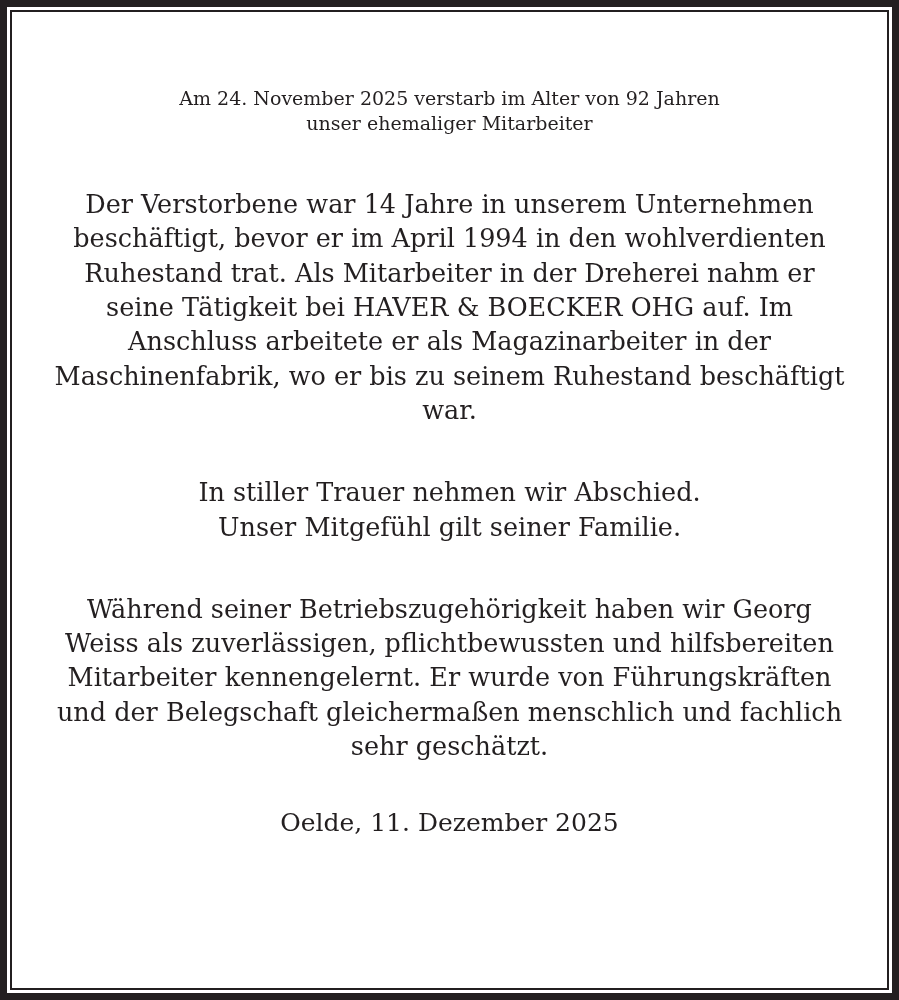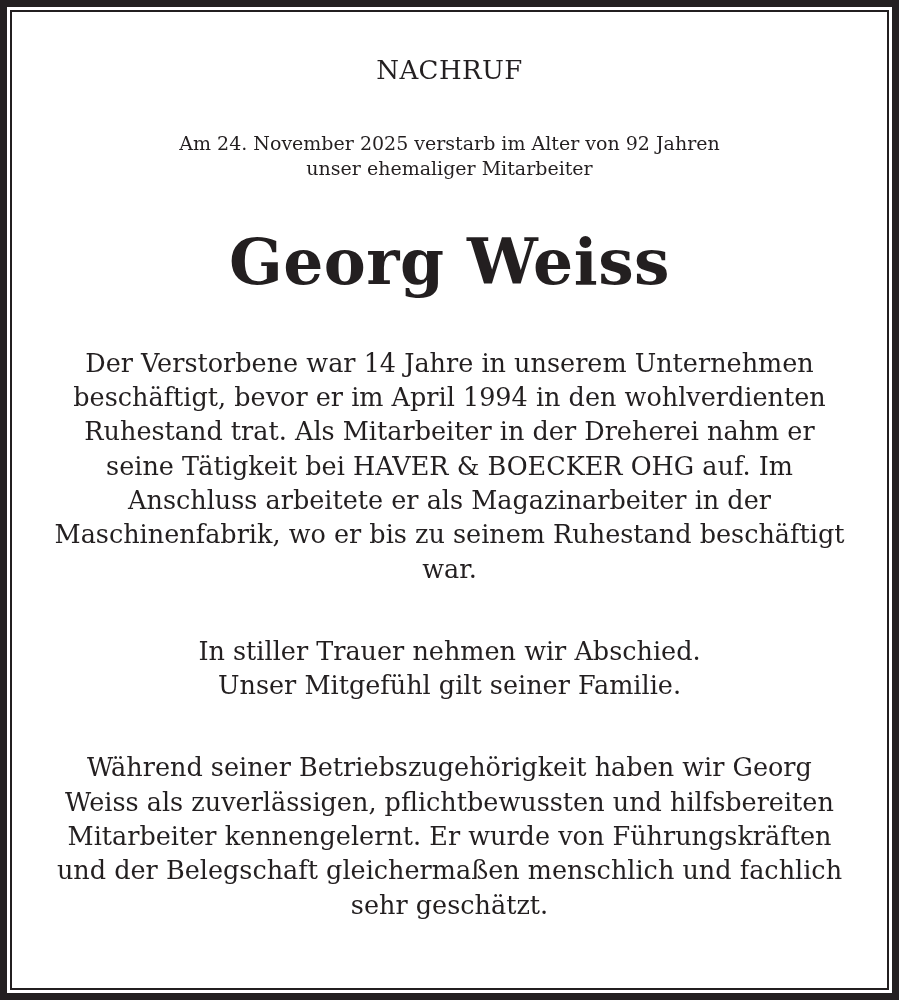--- a/index.html
+++ b/index.html
@@ -86,29 +86,28 @@
   }
 </style>
 </head>
 <body>
 
 <div id="notice-page">
   <div id="frame-gap">
     <div id="frame-inner">
       <div id="notice-body">
 
-        <div class="kicker">NACHRUF</div>
 
         <div class="lede">Am 24. November 2025 verstarb im Alter von 92 Jahren<br>unser ehemaliger Mitarbeiter</div>
 
-        <div class="deceased-name">Georg Weiss</div>
 
         <p class="body-par" id="par-tenure">Der Verstorbene war 14 Jahre in unserem Unternehmen beschäftigt, bevor er im April 1994 in den wohlverdienten Ruhestand trat. Als Mitarbeiter in der Dreherei nahm er seine Tätigkeit bei HAVER &amp; BOECKER OHG auf. Im Anschluss arbeitete er als Magazinarbeiter in der Maschinenfabrik, wo er bis zu seinem Ruhestand beschäftigt war.</p>
 
         <p class="body-par" id="par-farewell">In stiller Trauer nehmen wir Abschied.<br>Unser Mitgefühl gilt seiner Familie.</p>
 
         <p class="body-par" id="par-character">Während seiner Betriebszugehörigkeit haben wir Georg Weiss als zuverlässigen, pflichtbewussten und hilfsbereiten Mitarbeiter kennengelernt. Er wurde von Führungskräften und der Belegschaft gleichermaßen menschlich und fachlich sehr geschätzt.</p>
 
+        <div class="place-date">Oelde, 11. Dezember 2025</div>
 
       </div>
     </div>
   </div>
 </div>
 
 </body></html>

